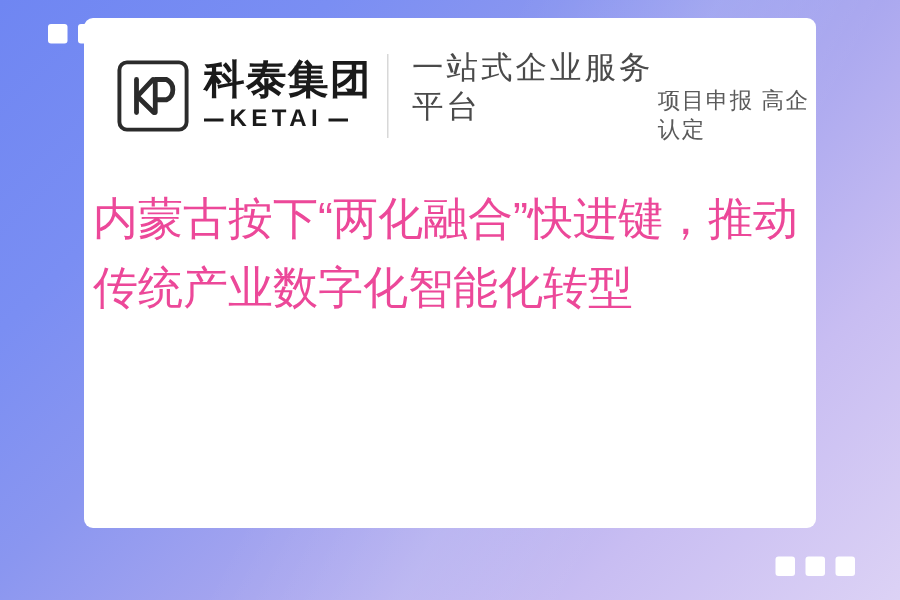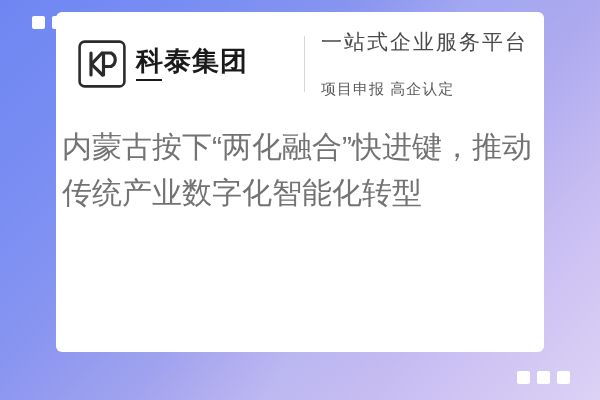--- a/index.html
+++ b/index.html
@@ -123,21 +123,20 @@
   }
   #divider {
     width: 1px;
     height: 56px;
     background: #d8d8d8;
     margin-left: 4px;
     margin-right: 16px;
   }
   #slogan-block {
     display: flex;
-    flex-direction: column;
     justify-content: center;
   }
   #slogan-main {
     font-size: 21px;
     color: #4a4a4a;
     letter-spacing: 2px;
     line-height: 1.25;
   }
   #slogan-sub {
     font-size: 15px;
@@ -149,21 +148,21 @@
   
   #headline {
     position: absolute;
     left: 0;
     top: 112px;
     width: 488px;
     box-sizing: border-box;
     padding: 0 6px 0 6px;
     font-size: 30px;
     line-height: 1.52;
-    color: #737373;
+    color: #ec4899;
     font-weight: normal;
     letter-spacing: 0px;
     font-family: "Liberation Sans", sans-serif;
   }
 </style>
 </head>
 <body>
 
 <div id="card">
 
@@ -189,20 +188,21 @@
             <rect x="1.6" y="1.6" width="44.8" height="44.8" rx="5" ry="5" fill="none" stroke="#2b2b2b" stroke-width="2.6"></rect>
             <path d="M13 13 L13 35" fill="none" stroke="#2b2b2b" stroke-width="3.2" stroke-linecap="round"></path>
             <path d="M24 13 L13.5 24.2 L24.5 35" fill="none" stroke="#2b2b2b" stroke-width="3.2" stroke-linecap="round" stroke-linejoin="round"></path>
             <path d="M25.5 35 L25.5 13 L33 13 A7.5 7.5 0 0 1 33 26.5 L25.5 26.5" fill="none" stroke="#2b2b2b" stroke-width="3.2" stroke-linecap="round" stroke-linejoin="round"></path>
           </svg>
         </span>
         <span id="logo-text-wrap">
           <span id="logo-cn">科泰集团</span>
           <span id="logo-en-row">
             <i class="logo-rule"></i>
+            <span id="logo-en">KETAI</span>
             <i class="logo-rule"></i>
           </span>
         </span>
       </div>
 
       <div id="divider"></div>
 
       <div id="slogan-block">
         <span id="slogan-main">一站式企业服务平台</span>
         <span id="slogan-sub">项目申报 高企认定</span>

